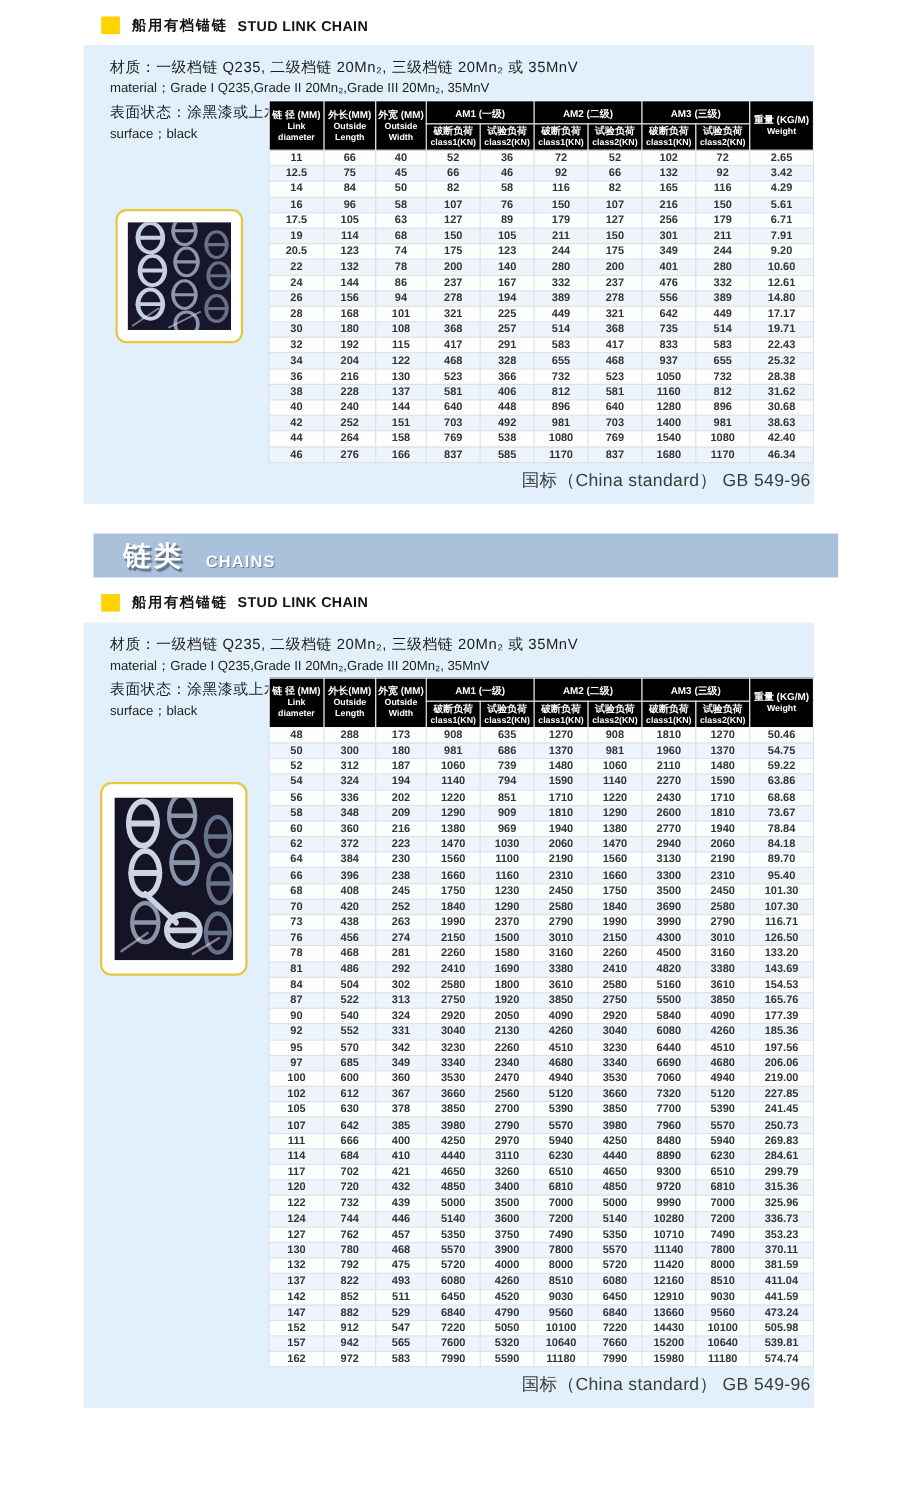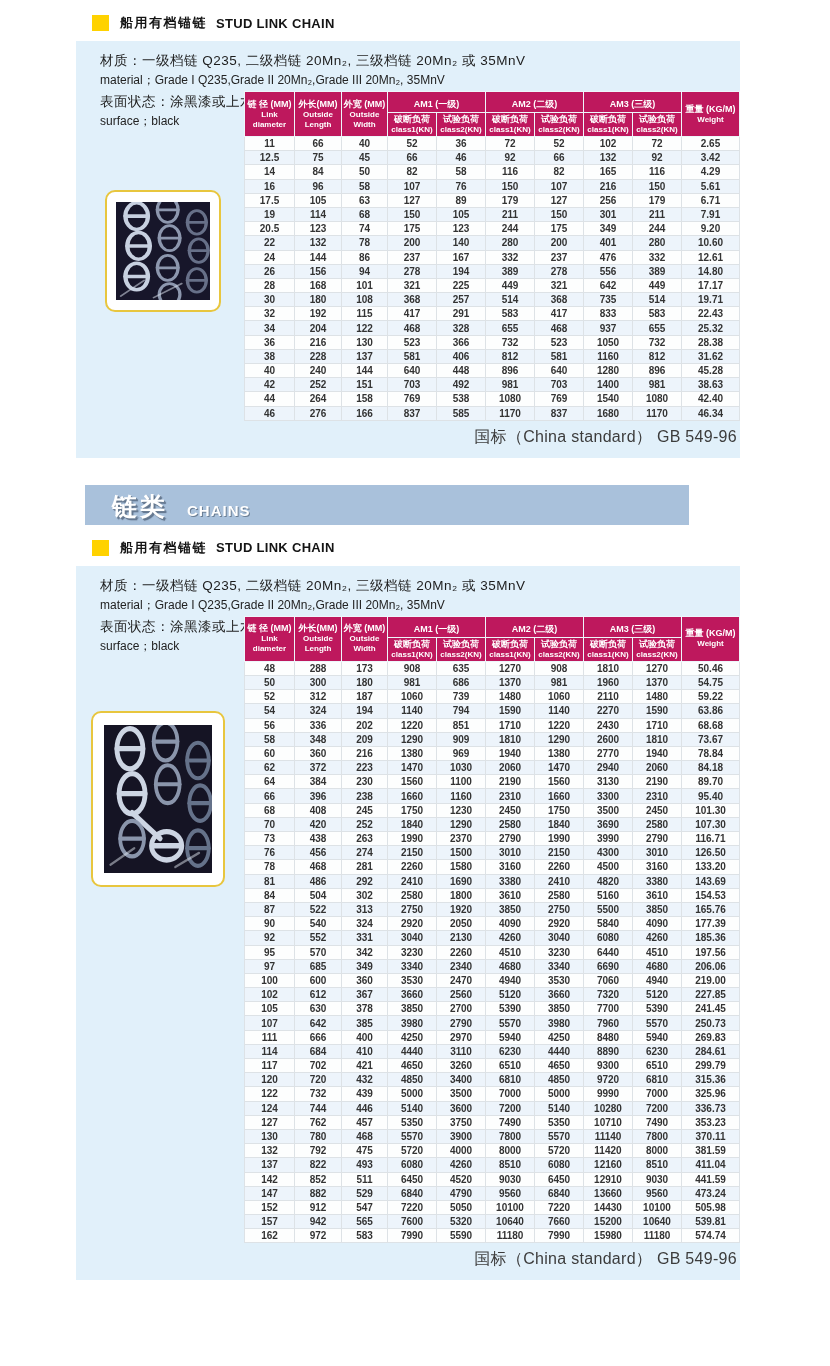--- a/index.html
+++ b/index.html
@@ -26,36 +26,36 @@
   .photo-frame {
     background:#fff; border:2px solid #e8c63e; border-radius:10px;
     padding:10px 9px; width:116px; margin:60px 0 0 5px;
   }
   .photo-frame.big { width:134px; margin:56px 0 0 -9px; padding:12px 11px; }
   .photo-frame svg { display:block; width:100%; height:98px; }
   .photo-frame.big svg { height:148px; }
   
   .spec-table { width:100%; border-collapse:collapse; table-layout:fixed; }
   .spec-table th {
-    background:#be185d; color:#fff; border:1px solid #eef6fb;
+    background:#000000; color:#fff; border:1px solid #eef6fb;
     vertical-align:middle; font-weight:bold; padding:1px 0; text-align:center;
   }
   .spec-table thead tr.group-row th { height:15px; }
   .spec-table thead .hzh { display:block; font-size:9px; line-height:11px; }
   .spec-table thead .hen { display:block; font-size:8px; line-height:10px; }
   .spec-table thead .g { font-size:9px; line-height:11px;text-align:right; }
   .spec-table td {
     background:#fdfefe; border:1px solid #dde2e6; font-size:10px; color:#333;
     text-align:center; height:14.2px; padding:1px 2px; font-weight:bold;
   }
   .spec-table tbody tr:nth-child(even) td { background:#edf4fb; }
   .std-note { text-align:right; font-size:16px; color:#3c3c3c; padding:6px 2px 0 0; letter-spacing:.3px; }
   
   .banner {
-    margin:27px 0 0 85px; width:604px; height:40px; background:#a9c1db;
+    margin:27px 0 0 85px; width:677px; height:40px; background:#a9c1db;
     display:flex; align-items:flex-end; padding:0 0 6px 27px;
   }
   .b-zh {
     font-size:25px; font-weight:bold; color:#fff; letter-spacing:3px;
     text-shadow:1px 1px 0 #6a7d93, 2px 2px 1px #5d7089; line-height:26px;
   }
   .b-en {
     font-size:15px; font-weight:bold; color:#fff; margin-left:19px; letter-spacing:1px;
     text-shadow:1px 1px 0 #6a7d93; line-height:17px;
   }
@@ -373,21 +373,21 @@
               <tr>
                 <td>40</td>
                 <td>240</td>
                 <td>144</td>
                 <td>640</td>
                 <td>448</td>
                 <td>896</td>
                 <td>640</td>
                 <td>1280</td>
                 <td>896</td>
-                <td>45.28</td>
+                <td>30.68</td>
               </tr>
               <tr>
                 <td>42</td>
                 <td>252</td>
                 <td>151</td>
                 <td>703</td>
                 <td>492</td>
                 <td>981</td>
                 <td>703</td>
                 <td>1400</td>

